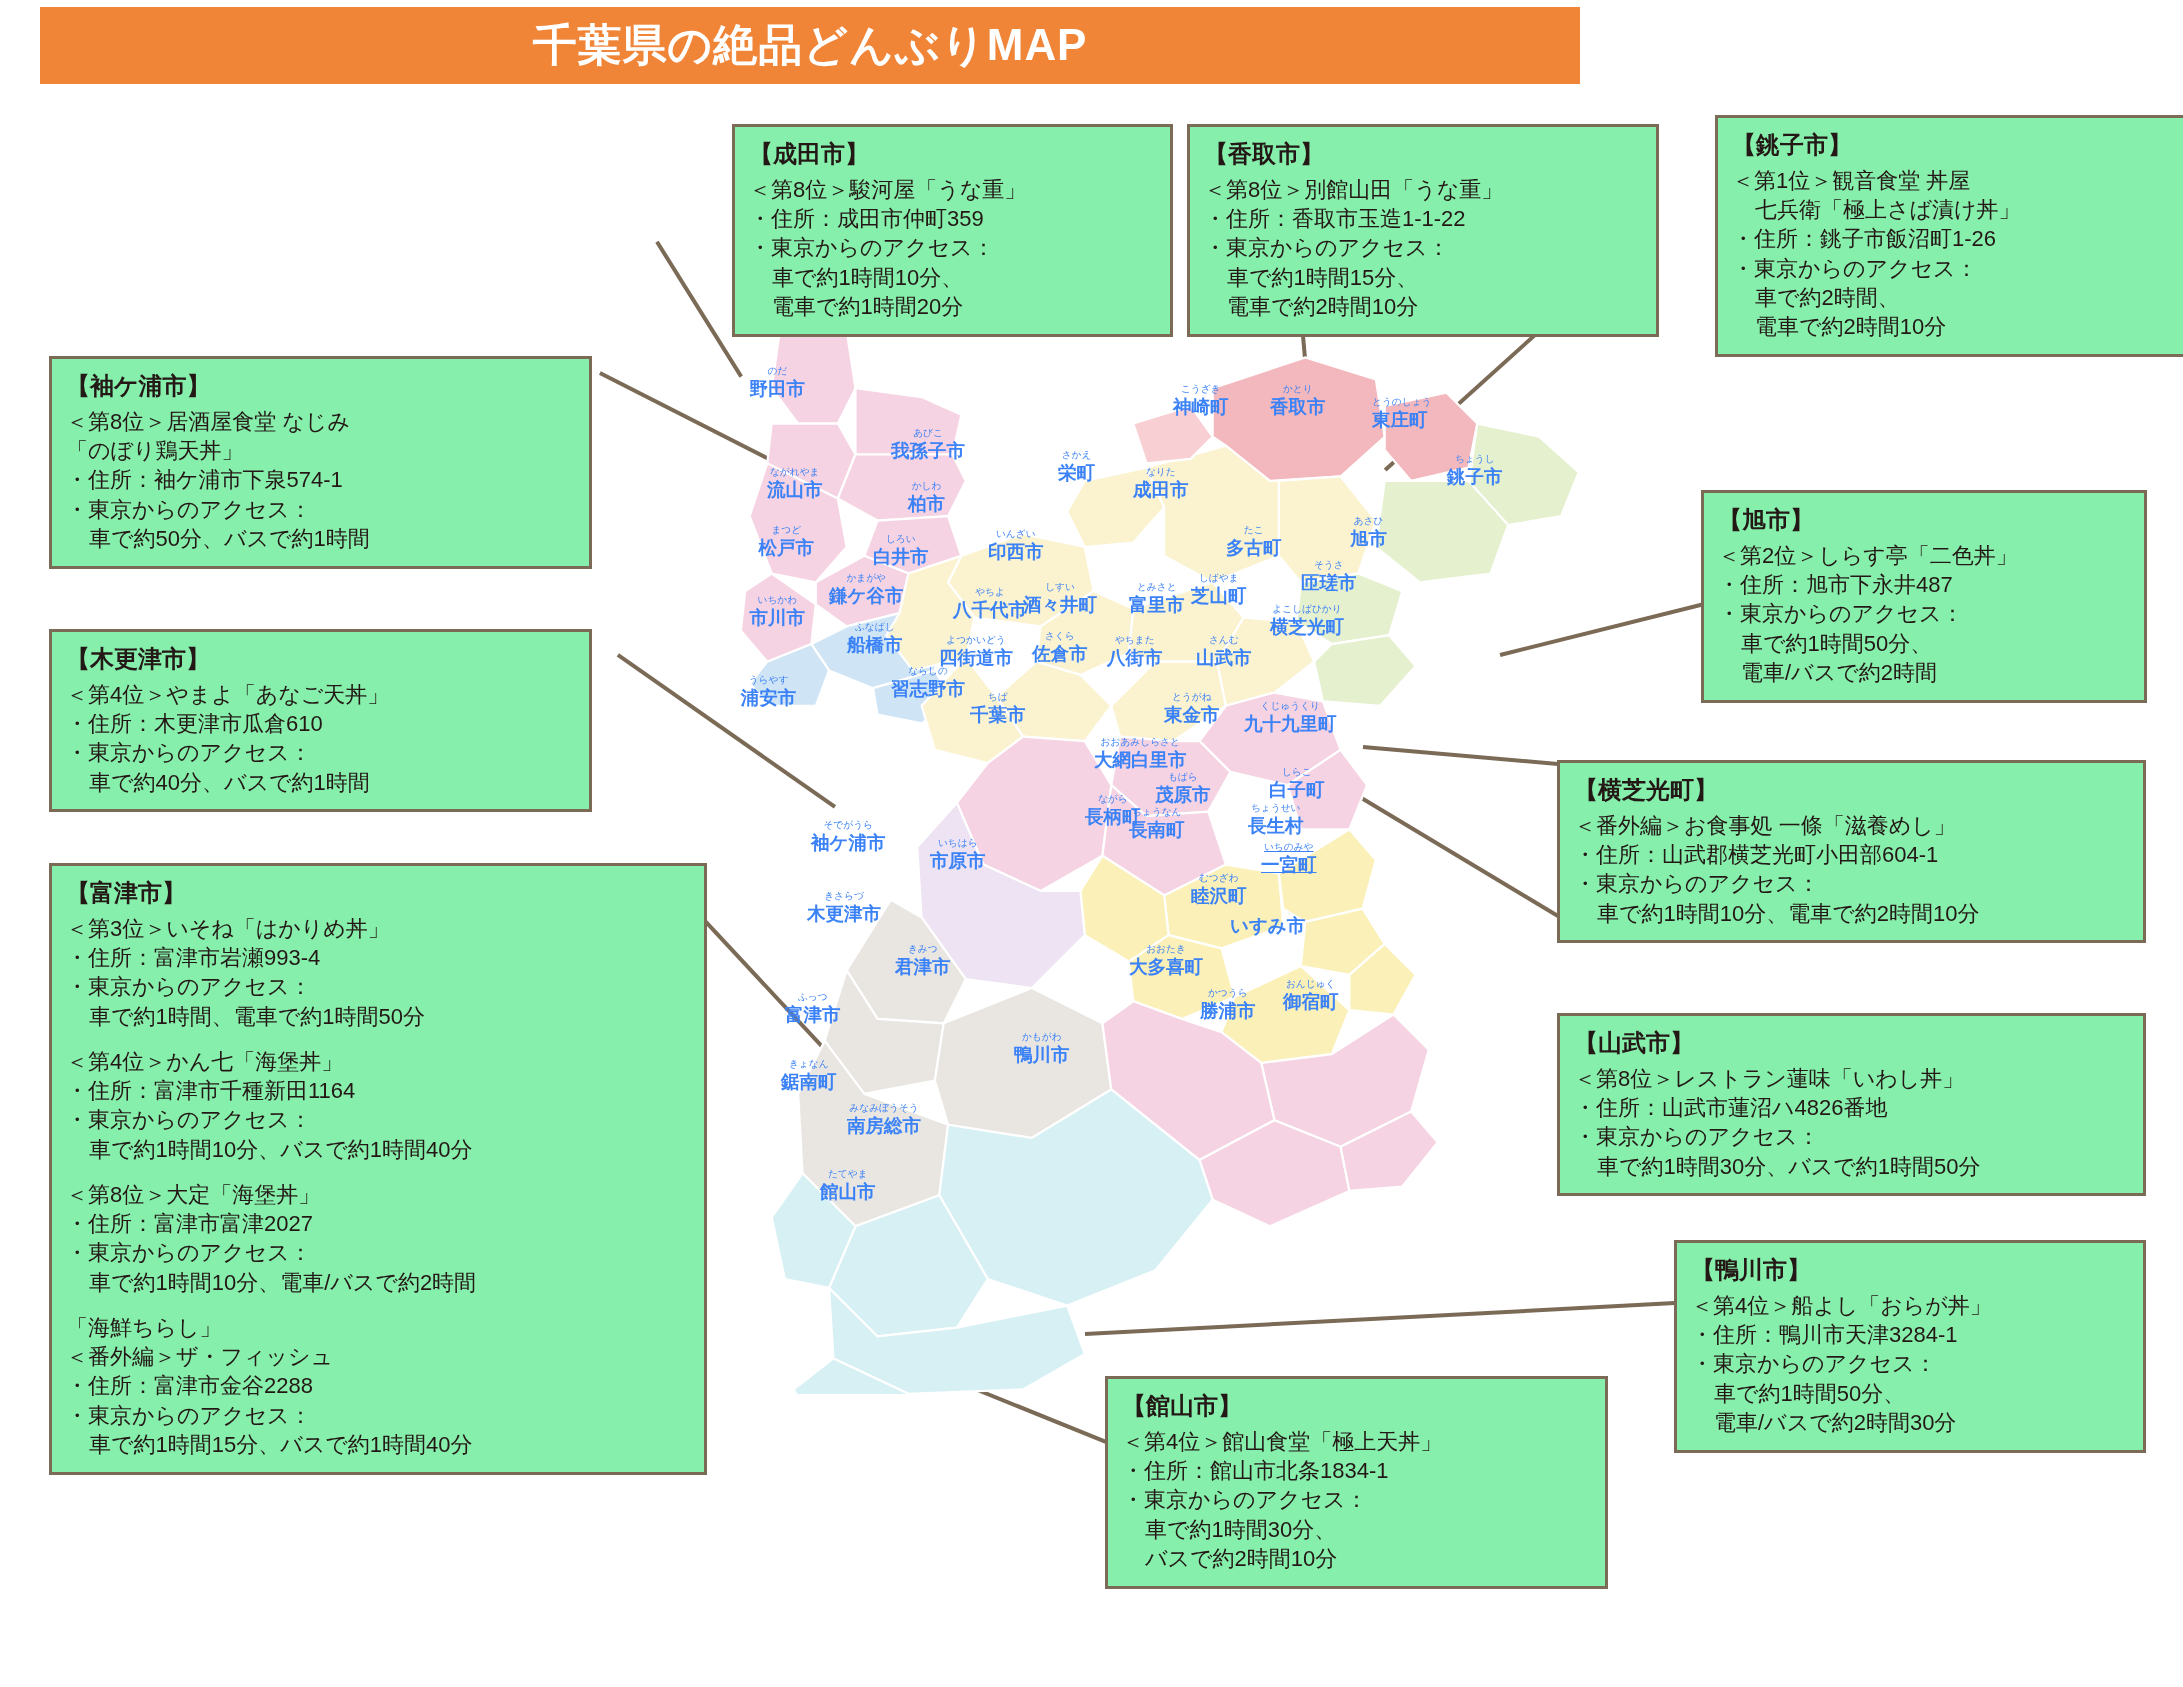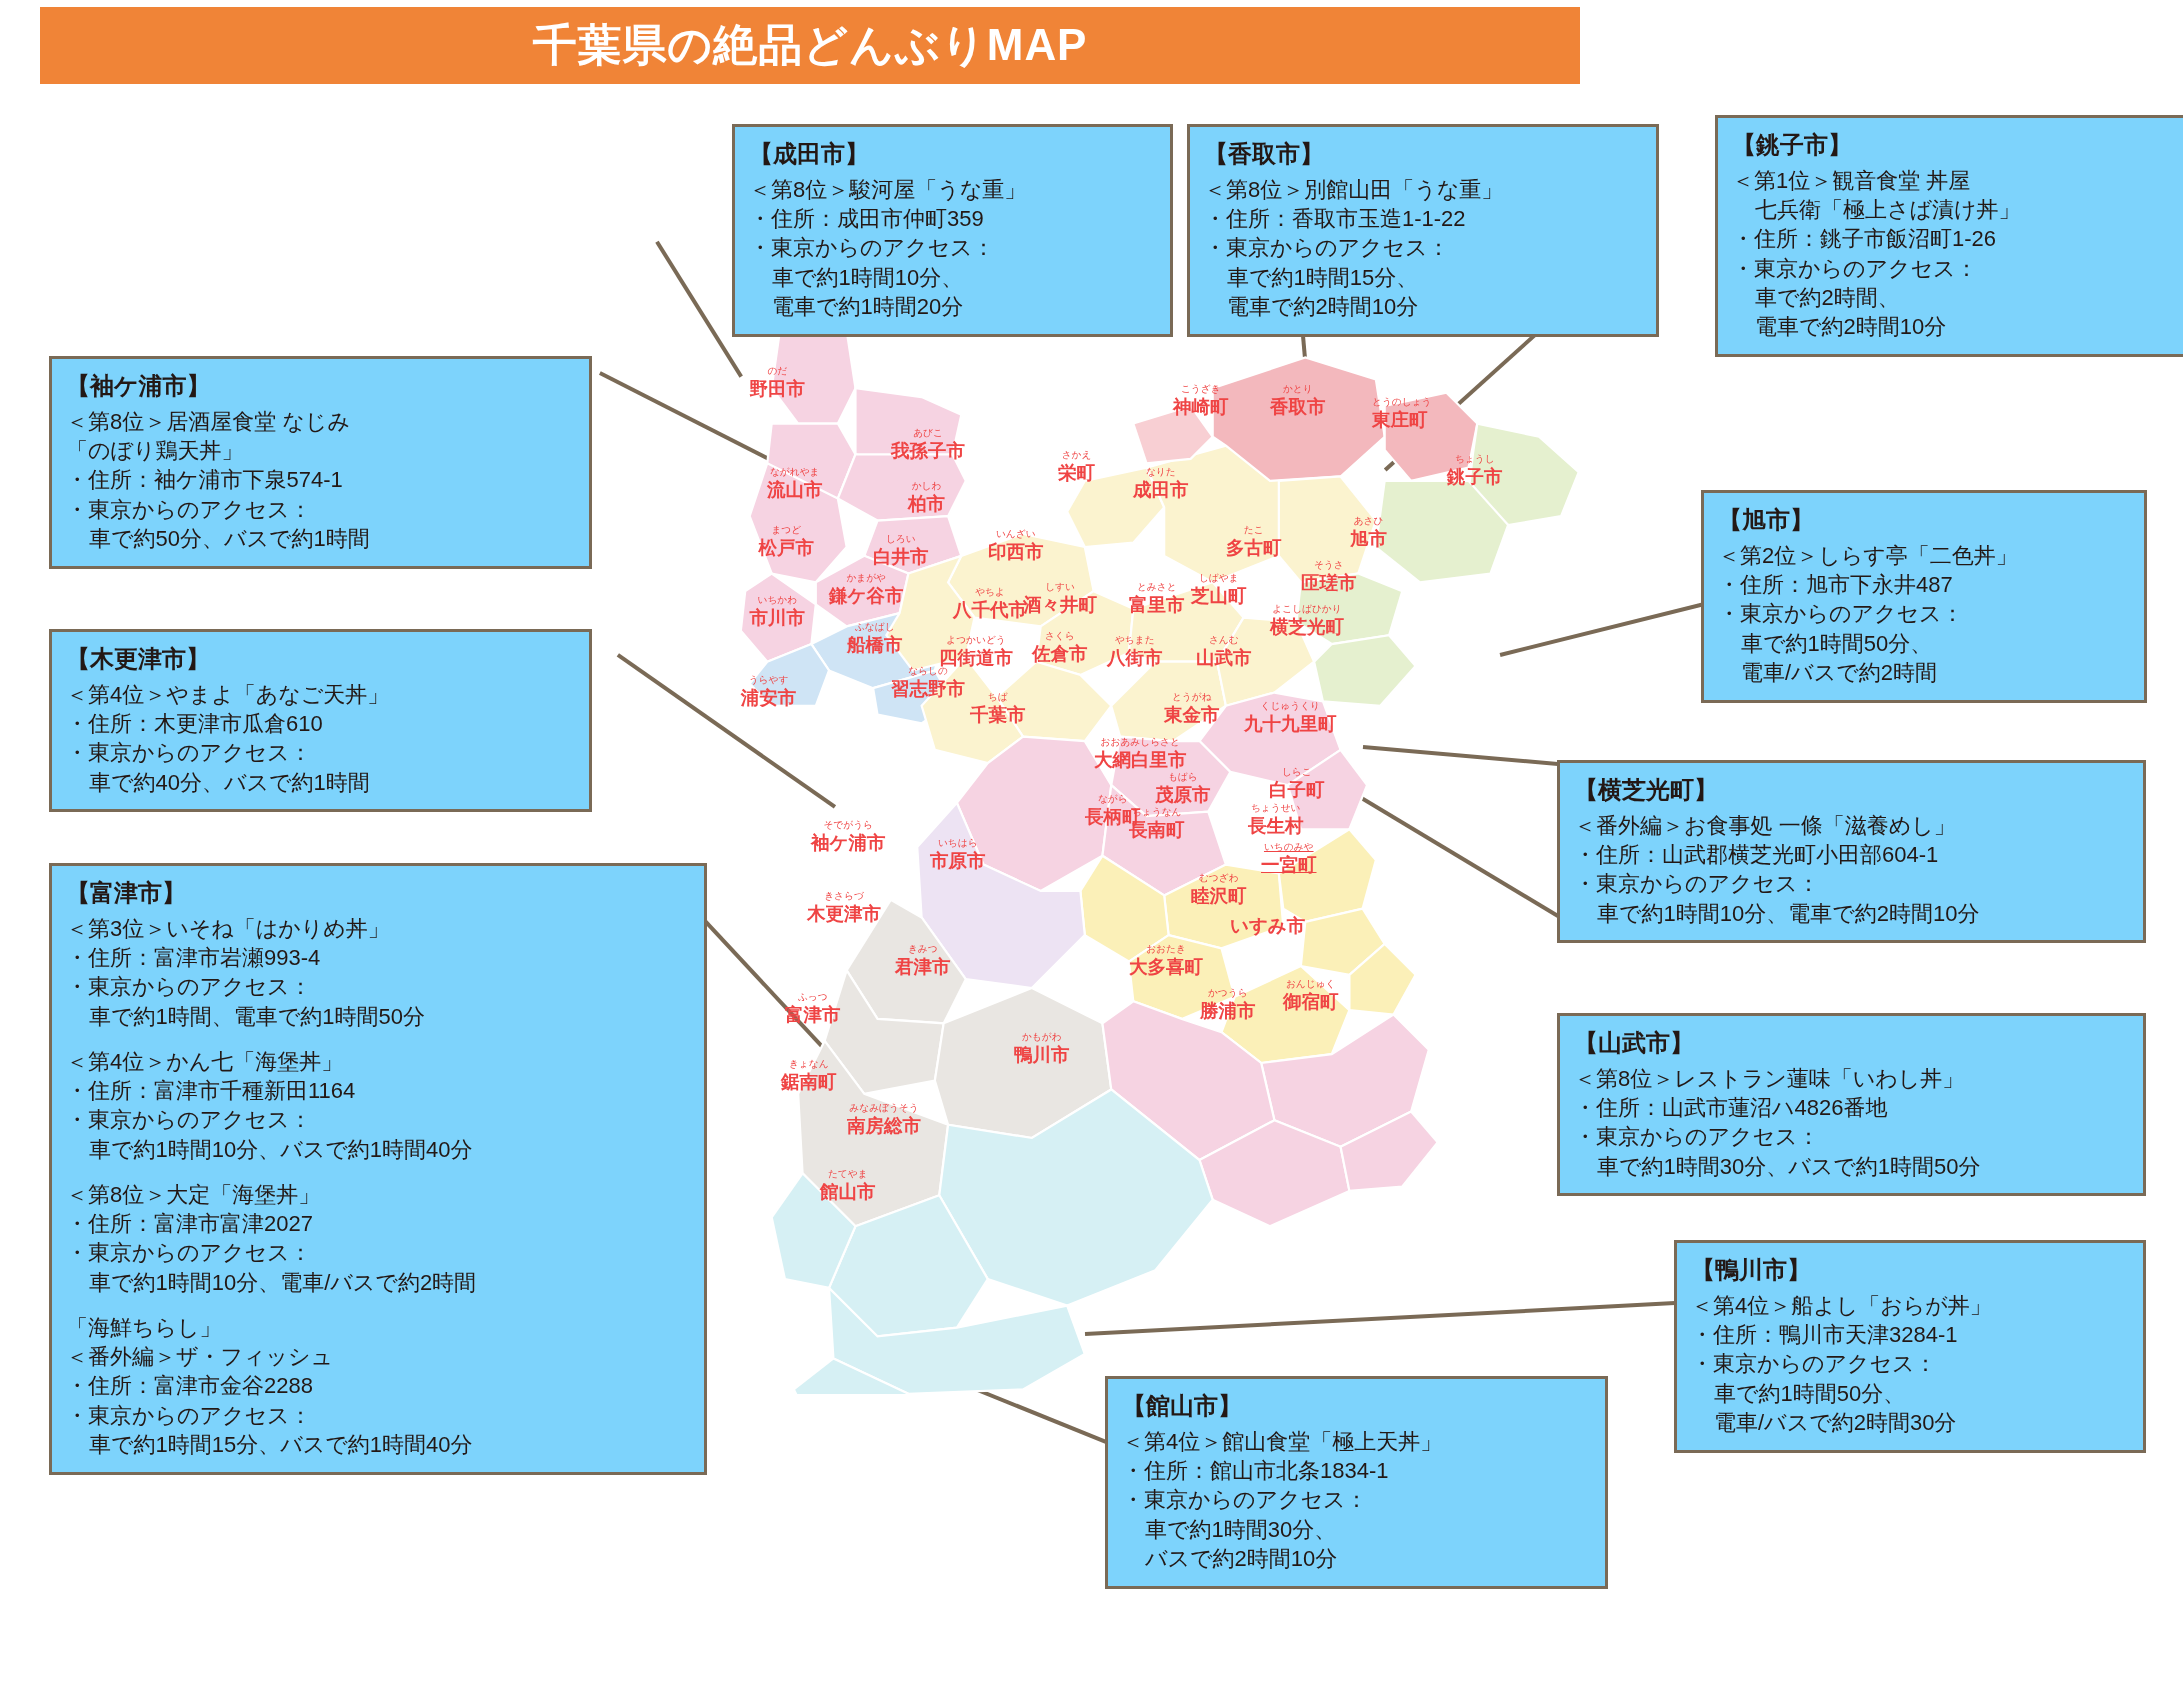--- a/index.html
+++ b/index.html
@@ -11,36 +11,36 @@
   
   #header{
     position:absolute;left:40px;top:7px;width:1540px;height:77px;
     background:#f08437;display:flex;align-items:center;justify-content:center;
   }
   #header .title{
     color:#ffffff;font-size:44px;font-weight:bold;letter-spacing:0.9px;
   }
   
   .box{
-    position:absolute;background:#7dd3fc;border:3.5px solid #7a6a56;
+    position:absolute;background:#86efac;border:3.5px solid #7a6a56;
     box-sizing:border-box;padding:8.8px 14px 12.4px 14px;
   }
   .box .bt{
     font-size:24px;font-weight:bold;margin:1.8px 0 5.3px 0;white-space:nowrap;
   }
   .box .ln{
     font-size:22px;line-height:1.33;white-space:nowrap;
   }
   .box .ln.ind{padding-left:23px;}
   .box .gap{height:16px;}
   
   .conn{position:absolute;background:#7a6a56;transform-origin:0 50%;height:3.5px;}
   
   #map{position:absolute;left:732px;top:291px;width:1059px;height:1323px;}
-  .mtxt{position:absolute;font-size:18.5px;font-weight:bold;color:#ef4444;white-space:nowrap;}
+  .mtxt{position:absolute;font-size:18.5px;font-weight:bold;color:#3b82f6;white-space:nowrap;}
   .mtxt .ruby{display:block;font-size:9.7px;font-weight:normal;text-align:center;line-height:1;}
 </style>
 </head>
 <body>
 
 <div id="header">
   <div class="title">千葉県の絶品どんぶりMAP</div>
 </div>
 
 <div class="conn" style="left:741px;top:375px;width:159px;transform:rotate(-122deg);"></div>

